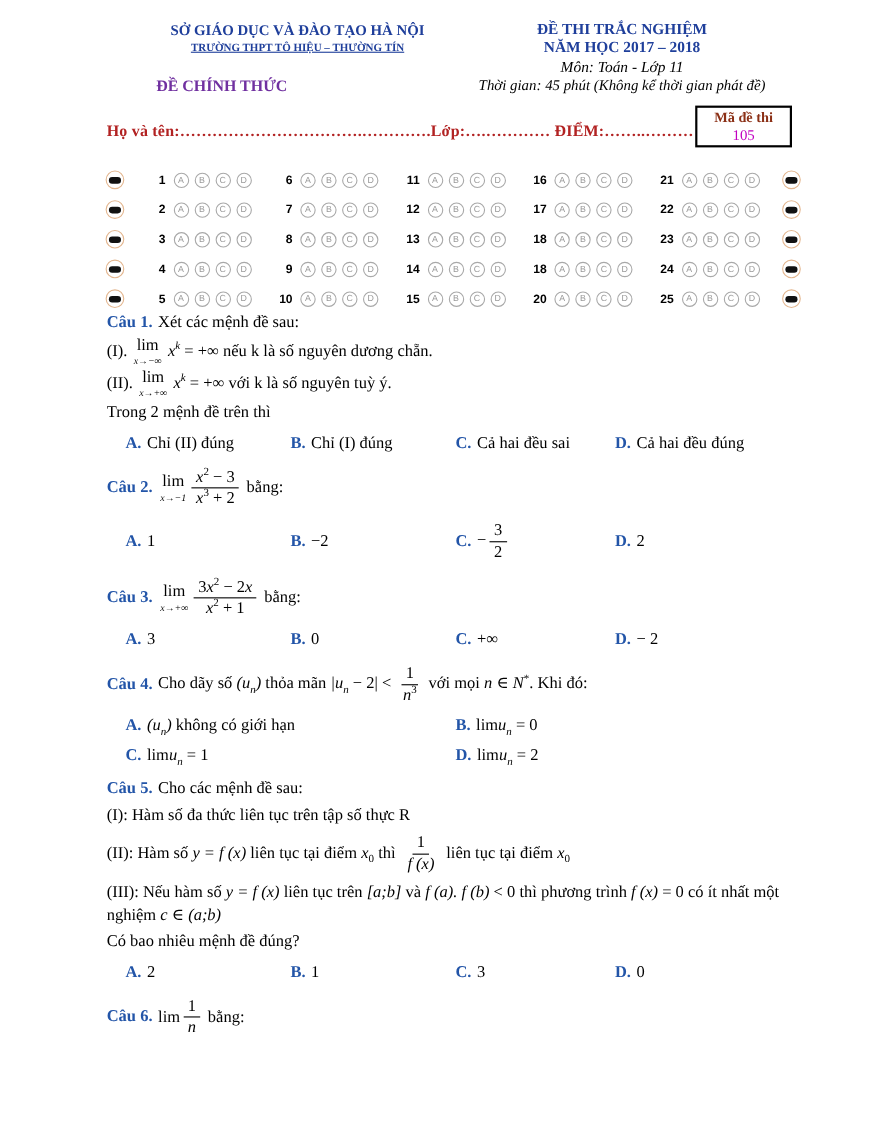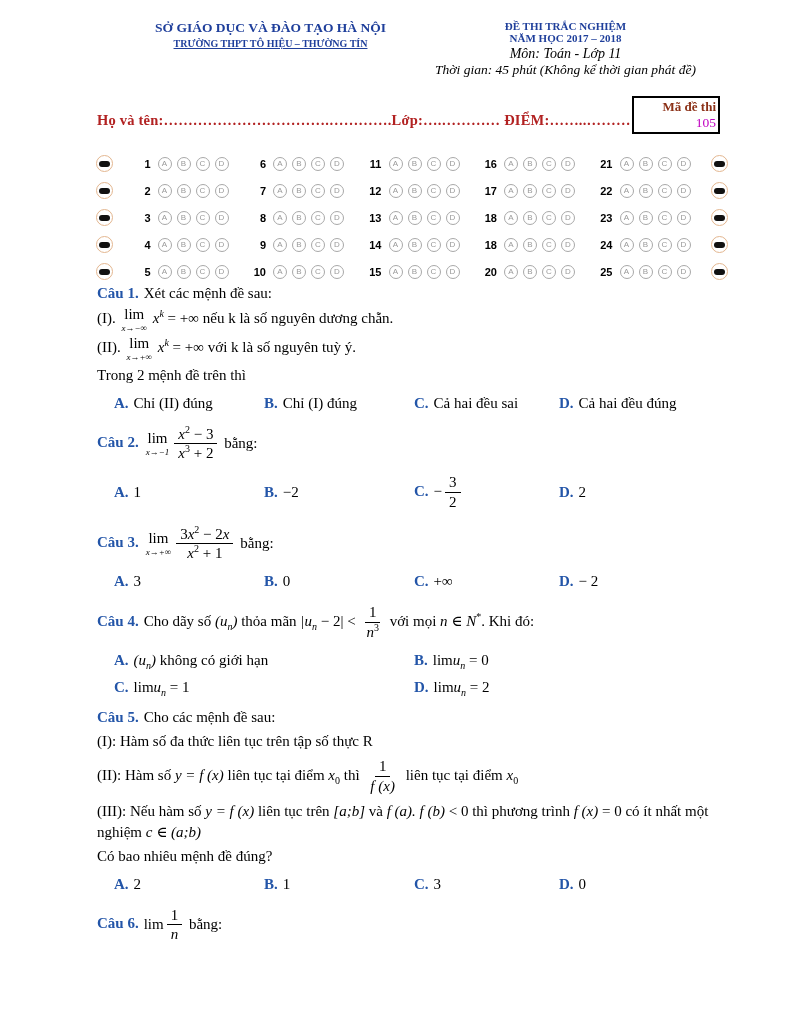--- a/index.html
+++ b/index.html
@@ -18,26 +18,26 @@
   .page{position:relative;width:792px;height:940px;background:#ffffff;
         font-family:"Liberation Serif","DejaVu Serif",serif;color:#000;overflow:hidden}
 
   
   .hdr-left{position:absolute;left:88px;top:20px;width:365px;text-align:center}
   .dept{color:var(--hdr-blue);font-size:13.5px;font-weight:bold}
   .school{color:var(--hdr-blue);font-size:10px;font-weight:bold;text-decoration:underline;margin-top:2px}
   .official{color:var(--purple);font-size:14.5px;font-weight:bold;text-align:left;padding-left:54px;margin-top:22px}
 
   .hdr-right{position:absolute;left:398px;top:20px;width:335px;text-align:center}
-  .ht{color:var(--hdr-blue);font-size:11px;font-weight:bold}
+  .ht{color:var(--hdr-blue);font-size:14px;font-weight:bold}
   .hi{font-style:italic;font-size:14px;margin-top:2px}
   .hi2{font-style:italic;font-size:13.5px}
 
   .code-box{position:absolute;left:632px;top:96px;width:88px;border:2px solid #000;
-            text-align:right;padding:1px 2px;line-height:1.2;background:#fff}
+            text-align:center;padding:1px 2px;line-height:1.2;background:#fff}
   .code-label{color:var(--maroon);font-weight:bold;font-size:13px}
   .code-value{color:var(--magenta);font-weight:normal;font-size:13.5px}
 
   .student-line{position:absolute;left:97px;top:112px;width:540px;color:var(--red);
                 font-weight:bold;font-size:14.5px;letter-spacing:.2px}
 
   
   .answer-grid{position:absolute;left:96px;top:150px;width:632px}
   .ag-row{display:flex;align-items:center;height:27px;justify-content:space-between}
   .ag-group{display:flex;align-items:center}
@@ -78,20 +78,21 @@
   .footer{position:absolute;right:57px;top:1016px;color:var(--footer-blue);font-size:17px}
 </style>
 </head>
 <body>
 
 <div class="page">
 
   <div class="hdr-left">
     <div class="dept">SỞ GIÁO DỤC VÀ ĐÀO TẠO HÀ NỘI</div>
     <div class="school">TRƯỜNG THPT TÔ HIỆU – THƯỜNG TÍN</div>
+    <div class="official">ĐỀ CHÍNH THỨC</div>
   </div>
 
   <div class="hdr-right">
     <div class="ht">ĐỀ THI TRẮC NGHIỆM</div>
     <div class="ht">NĂM HỌC 2017 – 2018</div>
     <div class="hi">Môn: Toán - Lớp 11</div>
     <div class="hi2">Thời gian: 45 phút (Không kể thời gian phát đề)</div>
   </div>
 
   <div class="code-box">

